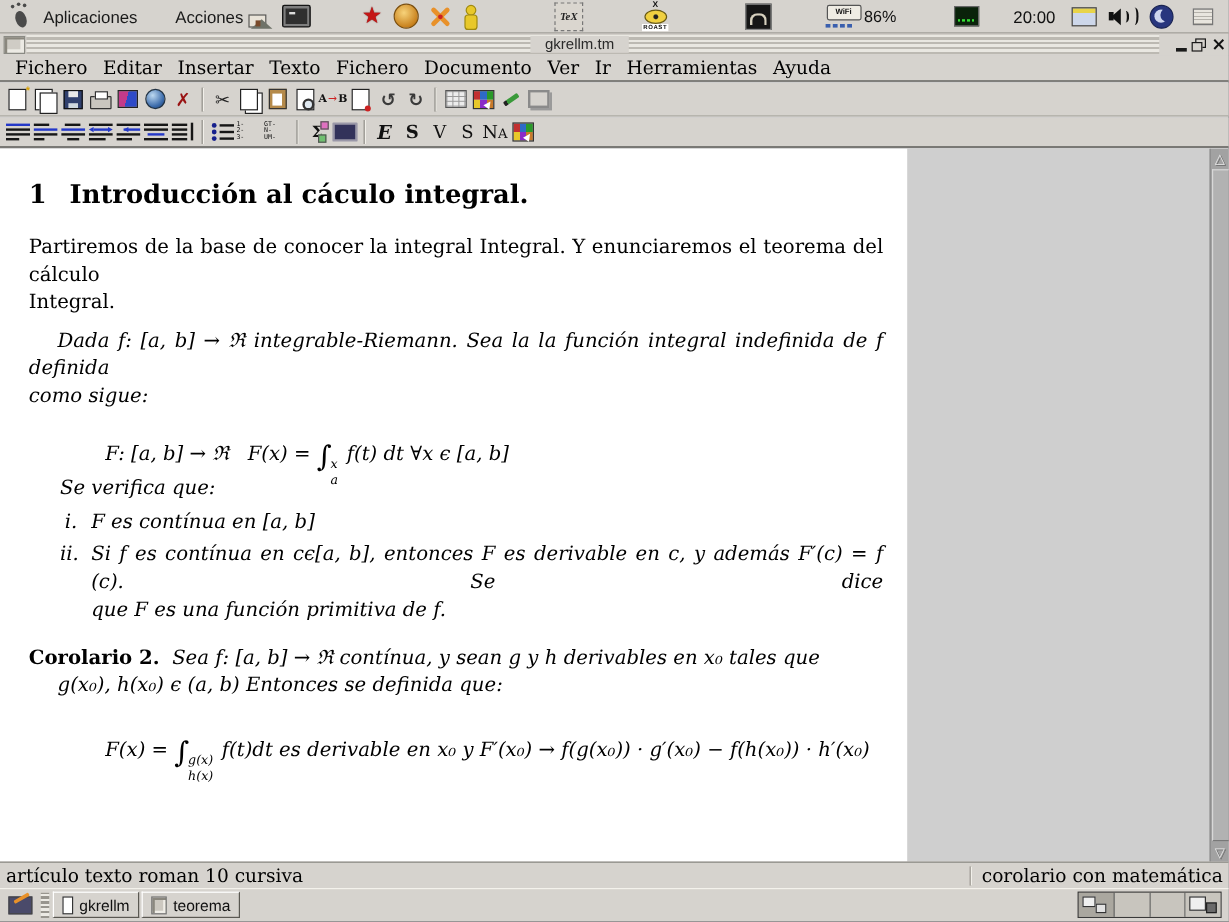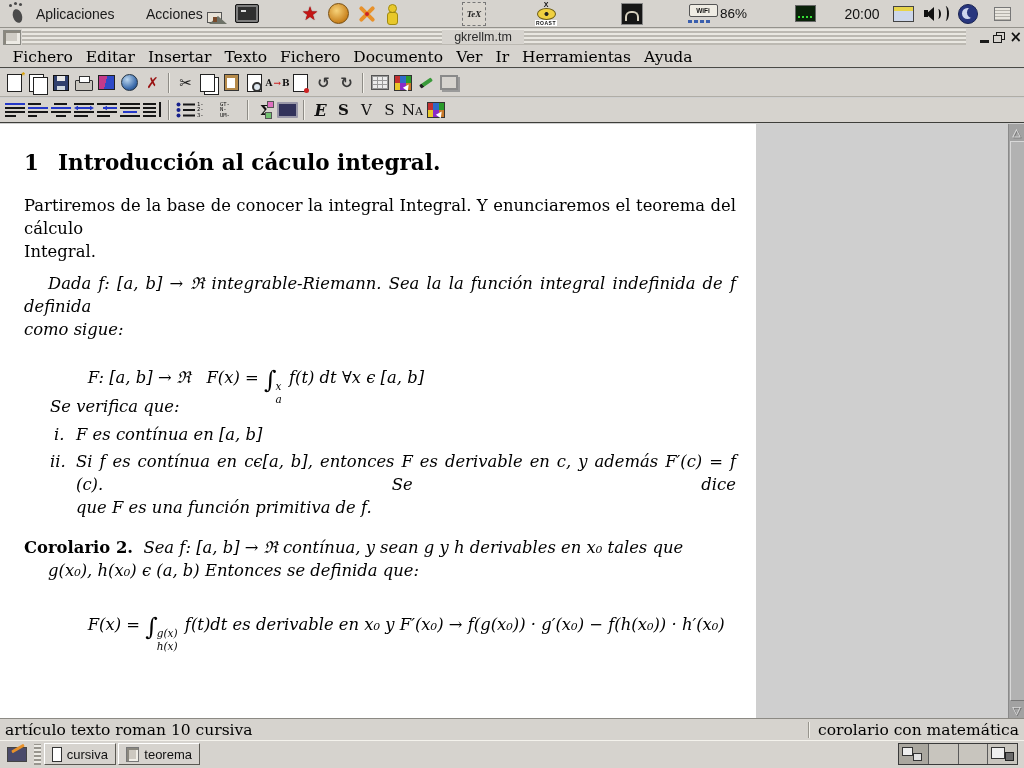--- a/index.html
+++ b/index.html
@@ -553,21 +553,21 @@
   </div>
 
   <div class="taskbar">
     <span class="sdesk">
         <span class="m"></span>
         <i class="p"></i>
       </span>
     <span class="thandle"></span>
     <span class="tkb" style="left:44px;width:72px;">
       <span class="mini-pg"></span>
-      <span>cursiva</span>
+      <span>gkrellm</span>
     </span>
     <span class="tkb" style="left:118px;width:82px;">
       <span class="texmini"></span>
       <span>teorema</span>
     </span>
     <span class="pager">
       <span class="wscell cur">
           <i class="wa"></i>
           <i class="wb"></i>
         </span>

